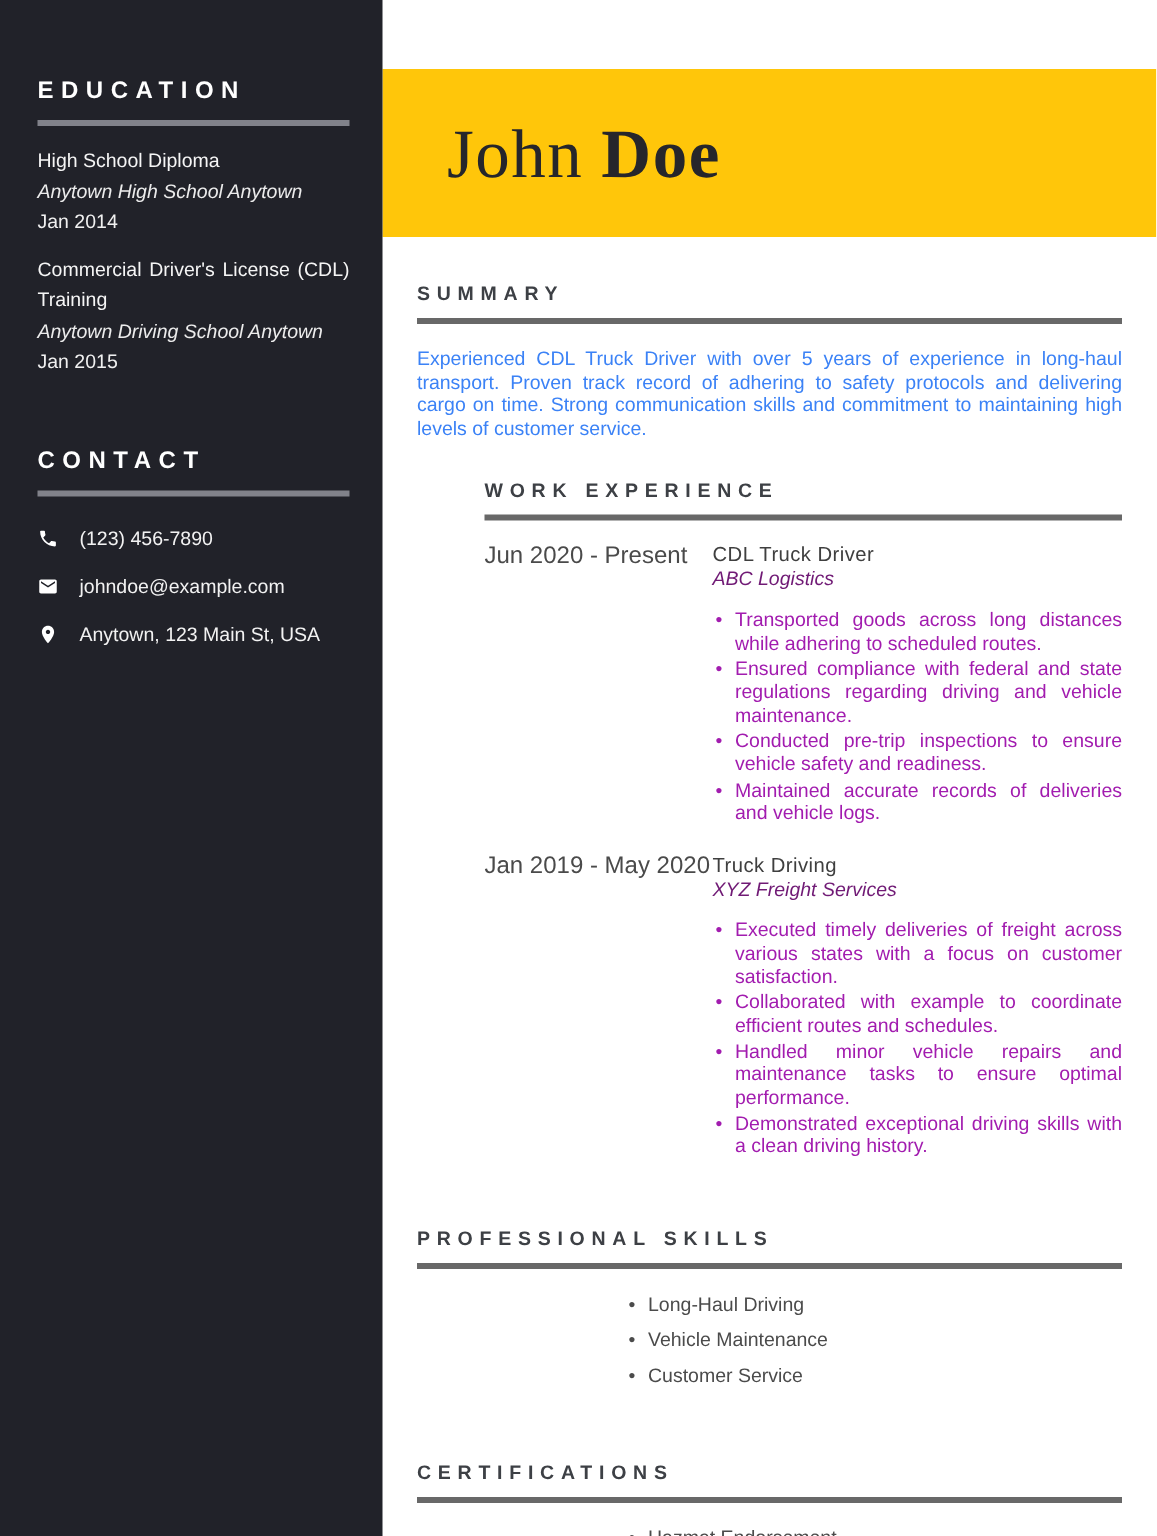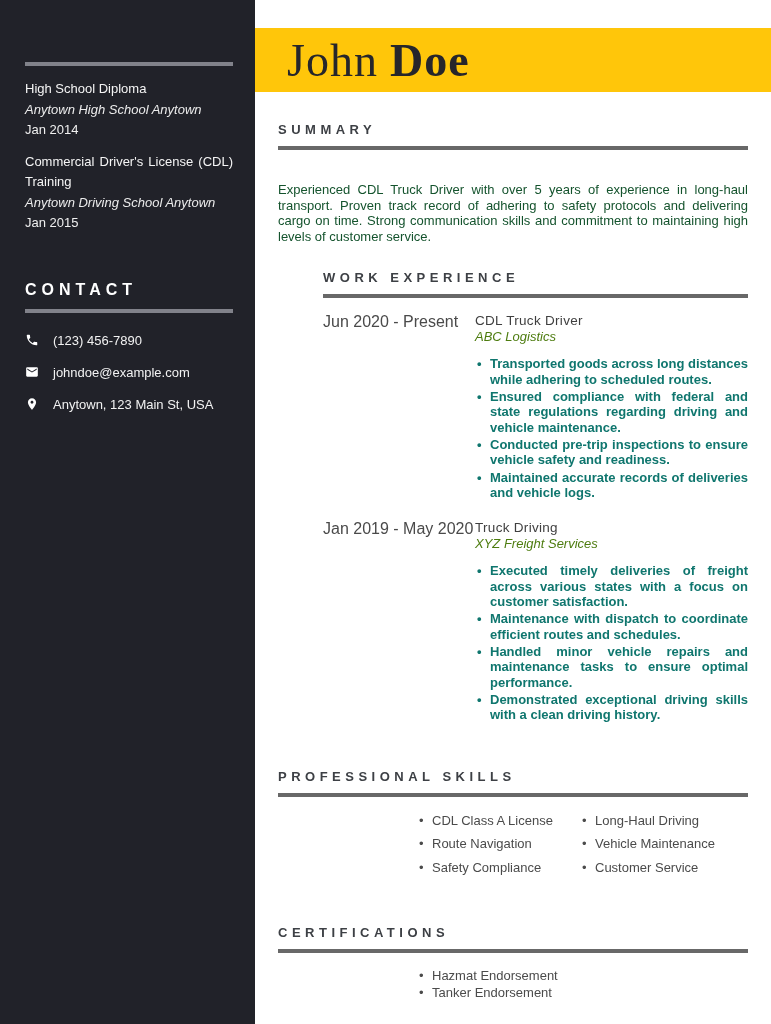--- a/index.html
+++ b/index.html
@@ -21,62 +21,62 @@
     letter-spacing:5px;
   }
   .sb-rule { height:4px; background:#81828a; margin-top:10px; }
   .edu-item { margin-top:13px; font-size:13px; line-height:1.58; }
   .edu-item + .edu-item { margin-top:11px; }
   .edu-degree { color:#f5f5f5; text-align:justify; }
   .edu-school { font-style:italic; color:#ececec; }
   .edu-date { color:#f0f0f0; }
   .contact-section { margin-top:47px; }
   .contact-list { margin-top:20px; }
-  .contact-row { display:flex; align-items:flex-start; margin-bottom:17px; }
+  .contact-row { display:flex; align-items:flex-end; margin-bottom:17px; }
   .contact-icon { width:14px; height:14px; flex-shrink:0; margin-right:14px; }
   .contact-icon svg { display:block; width:14px; height:14px; fill:#ffffff; }
   .contact-text { font-size:13px; color:#f2f2f2; }
 
   
   .rightcol { margin-left:255px; }
   .band {
-    margin-top:28px; height:64px; background:#FFC60A;
-    display:flex; align-items:center; padding-left:32px;
+    margin-top:46px; height:112px; background:#FFC60A;
+    display:flex; align-items:center; padding-left:43px;
   }
   .name {
     font-family:"Liberation Serif", serif; font-size:46px;
     font-weight:normal; color:#26262b; letter-spacing:1px;
   }
   .name .last { font-weight:bold; margin-left:12px; }
 
   .main { padding:30px 23px 0 23px; color:#4b4b4b; }
   .m-title {
     font-size:13px; font-weight:bold; color:#3d4045;
     letter-spacing:4.5px;
   }
   .m-rule { height:4px; background:#686868; margin-top:9px; }
   .m-section-work { margin-top:26px;margin-left:45px; }
   .m-section-skills { margin-top:44px; }
   .m-section-certs { margin-top:42px; }
 
   .summary-text {
-    margin-top:32px; font-size:13px; line-height:1.2;
-    text-align:justify; color:#14532d;
+    margin-top:15px; font-size:13px; line-height:1.2;
+    text-align:justify; color:#3b82f6;
   }
 
   .job { display:flex; margin-top:15px; }
   .job + .job { margin-top:18px; }
   .job-dates { width:152px; flex-shrink:0; font-size:16px; color:#4a4a4a; }
   .job-body { flex:1; }
   .job-position { font-size:13.5px; color:#3f3f3f; letter-spacing:0.3px; }
-  .job-company { font-size:13px; font-style:italic; color:#4d7c0f; margin-top:1px; }
+  .job-company { font-size:13px; font-style:italic; color:#701a75; margin-top:1px; }
   ul.bullets { list-style:none; margin-top:12px; }
   ul.bullets li {
     position:relative; padding-left:15px; font-size:13px;
-    line-height:1.18; text-align:justify; margin-bottom:2px; color:#0f766e;font-weight:bold;
+    line-height:1.18; text-align:justify; margin-bottom:2px; color:#a21caf;
   }
   ul.bullets li::before { content:"\2022"; position:absolute; left:2px; }
 
   .skills-wrap { display:flex; margin-left:140px; margin-top:16px; }
   ul.skills-col { list-style:none; width:163px; }
   ul.skills-col.c2 { width:auto; }
   ul.skills-col li {
     position:relative; padding-left:14px; font-size:13px;
     color:#4b4b4b; line-height:1.2; margin-bottom:8px;
   }
@@ -89,20 +89,21 @@
   }
   ul.plain li::before { content:"\2022"; position:absolute; left:1px; }
 </style>
 </head>
 <body>
 
 <div class="page">
 
   <aside class="sidebar">
     <section>
+      <h2 class="sb-title">EDUCATION</h2>
       <div class="sb-rule"></div>
 
       <div class="edu-item">
         <div class="edu-degree">High School Diploma</div>
         <div class="edu-school">Anytown High School Anytown</div>
         <div class="edu-date">Jan 2014</div>
       </div>
 
       <div class="edu-item">
         <div class="edu-degree">Commercial Driver's License (CDL) Training</div>
@@ -178,37 +179,32 @@
           </div>
         </div>
 
         <div class="job">
           <div class="job-dates">Jan 2019 - May 2020</div>
           <div class="job-body">
             <div class="job-position">Truck Driving</div>
             <div class="job-company">XYZ Freight Services</div>
             <ul class="bullets">
               <li>Executed timely deliveries of freight across various states with a focus on customer satisfaction.</li>
-              <li>Maintenance with dispatch to coordinate efficient routes and schedules.</li>
+              <li>Collaborated with example to coordinate efficient routes and schedules.</li>
               <li>Handled minor vehicle repairs and maintenance tasks to ensure optimal performance.</li>
               <li>Demonstrated exceptional driving skills with a clean driving history.</li>
             </ul>
           </div>
         </div>
       </section>
 
       <section class="m-section-skills">
         <h2 class="m-title">PROFESSIONAL SKILLS</h2>
         <div class="m-rule"></div>
         <div class="skills-wrap">
-          <ul class="skills-col c1">
-            <li>CDL Class A License</li>
-            <li>Route Navigation</li>
-            <li>Safety Compliance</li>
-          </ul>
           <ul class="skills-col c2">
             <li>Long-Haul Driving</li>
             <li>Vehicle Maintenance</li>
             <li>Customer Service</li>
           </ul>
         </div>
       </section>
 
       <section class="m-section-certs">
         <h2 class="m-title">CERTIFICATIONS</h2>

